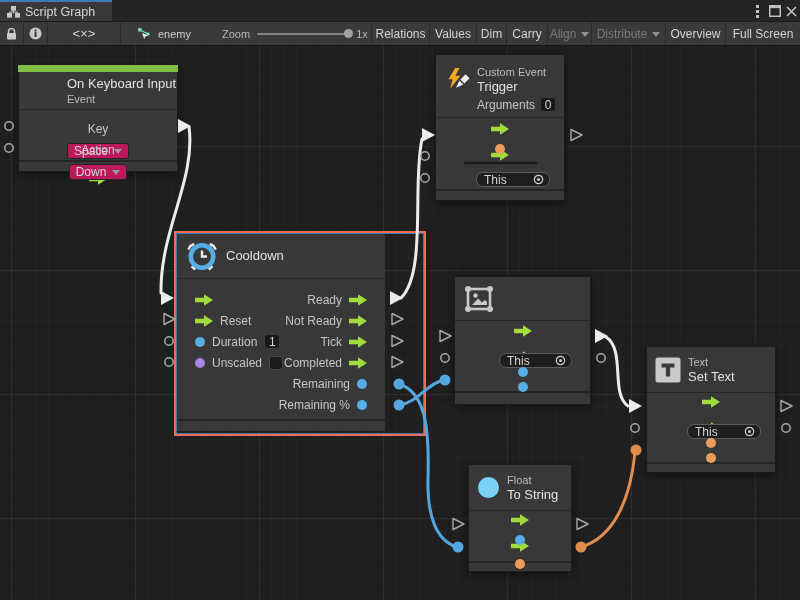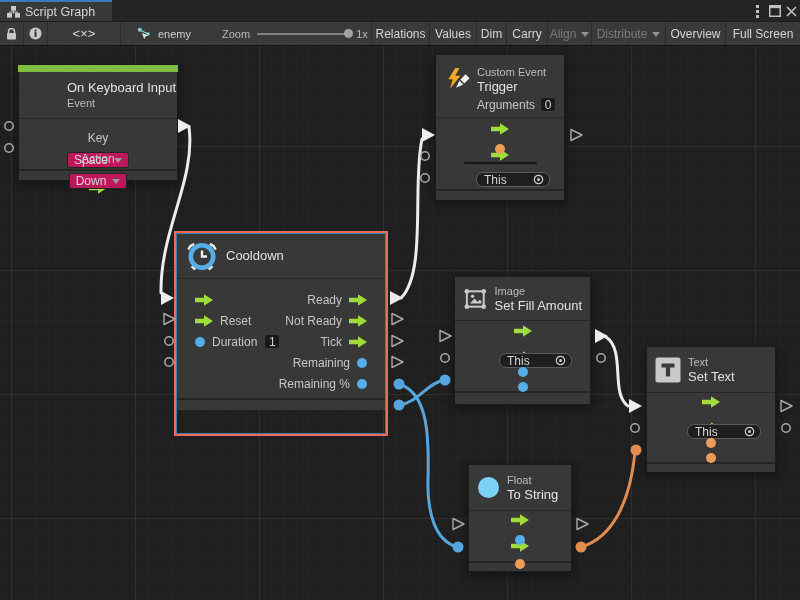--- a/index.html
+++ b/index.html
@@ -181,21 +181,21 @@
       </div>
     <div class="tbtn" style="flex:1; border-right:none;align-items:center;">
         <span>Full Screen</span>
       </div>
   </div>
 
   <div class="canvas"></div>
 
   <div class="node" style="left:18px; top:65px; width:160px;">
     <div style="height:7px; background:var(--event-green); margin:-1px -1px 0;"></div>
-    <div class="node-header" style="height:47px;padding-left:41px;">
+    <div class="node-header" style="height:38px;padding-left:41px;">
       <svg width="30" height="27" viewBox="0 0 30 27">
         <g stroke="var(--event-green)" stroke-width="1.8" fill="none" stroke-linecap="round">
           <path d="M11.5 6.2 a5.3 5.3 0 0 1 7 0"></path>
           <path d="M13.3 8.6 a2.8 2.8 0 0 1 3.4 0"></path>
         </g>
         <rect x="4" y="10.5" width="22" height="14.5" rx="1.5" fill="#efefef"></rect>
         <g fill="#333">
           <rect x="6" y="12.8" width="2.6" height="2.4"></rect>
             <rect x="10" y="12.8" width="2.6" height="2.4"></rect>
             <rect x="14" y="12.8" width="2.6" height="2.4"></rect>
@@ -291,21 +291,21 @@
           <svg width="11" height="11" viewBox="0 0 11 11">
             <circle cx="5.5" cy="5.5" r="4.2" fill="none" stroke="#cdcdcd" stroke-width="1.2"></circle>
             <circle cx="5.5" cy="5.5" r="1.5" fill="#cdcdcd"></circle>
           </svg>
         </span>
       </div>
     </div>
     <div class="node-footer"></div>
   </div>
 
-  <div class="selwrap" style="left:174px; top:231px; width:214px; height:205px;">
+  <div class="selwrap" style="left:174px; top:231px; width:252px; height:205px;">
     <div class="selinner"></div>
     <div class="node" style="left:1px; top:1px; width:208px;">
       <div class="node-header" style="height:45px;">
         <svg width="34" height="32" viewBox="0 0 34 32">
           <g stroke="#e8e8e8" stroke-width="2.6" fill="none" stroke-linecap="round">
             <path d="M8.2 4.4 a7 7 0 0 0 -4.4 4.2"></path>
             <path d="M25.8 4.4 a7 7 0 0 1 4.4 4.2"></path>
           </g>
           <rect x="6.8" y="24.5" width="5" height="5" fill="#e8e8e8" transform="rotate(45 9.3 27)"></rect>
           <rect x="22.2" y="24.5" width="5" height="5" fill="#e8e8e8" transform="rotate(-45 24.7 27)"></rect>
@@ -349,20 +349,33 @@
             <span class="valuebox">1</span>
           </span>
           <span class="cd-right">
             <span class="plabel">Tick</span>
             <svg class="flow-arrow" viewBox="0 0 19 12">
                 <path d="M0 3.6 h9.5 V0 L19 6 L9.5 12 V8.4 H0 Z" fill="var(--flow-green)"></path>
               </svg>
           </span>
         </div>
         <div class="cd-row">
+          <span class="cd-left">
+            <span class="dot purple"></span>
+            <span class="plabel">Unscaled</span>
+            <span class="checkbox"></span>
+          </span>
+          <span class="cd-right">
+            <span class="plabel">Completed</span>
+            <svg class="flow-arrow" viewBox="0 0 19 12">
+                <path d="M0 3.6 h9.5 V0 L19 6 L9.5 12 V8.4 H0 Z" fill="var(--flow-green)"></path>
+              </svg>
+          </span>
+        </div>
+        <div class="cd-row">
           <span class="cd-left"></span>
           <span class="cd-right">
             <span class="plabel">Remaining</span>
             <span class="dot blue"></span>
           </span>
         </div>
         <div class="cd-row">
           <span class="cd-left"></span>
           <span class="cd-right">
             <span class="plabel">Remaining %</span>
@@ -378,24 +391,20 @@
     <div class="node-header" style="height:44px;">
       <svg width="32" height="30" viewBox="0 0 32 30">
         <rect x="5" y="5" width="22" height="20" fill="none" stroke="#c9c9c9" stroke-width="2.6"></rect>
         <circle cx="5" cy="5" r="3" fill="#c9c9c9"></circle>
           <circle cx="27" cy="5" r="3" fill="#c9c9c9"></circle>
         <circle cx="5" cy="25" r="3" fill="#c9c9c9"></circle>
           <circle cx="27" cy="25" r="3" fill="#c9c9c9"></circle>
         <circle cx="12.5" cy="11.5" r="2.2" fill="#c9c9c9"></circle>
         <path d="M9 21 L15 14.5 L19 18.5 L22 16 L24 18 V21 Z" fill="#c9c9c9"></path>
       </svg>
-      <div>
-        <div class="node-kind">Image</div>
-        <div class="node-title">Set Fill Amount</div>
-      </div>
     </div>
     <div class="node-body" style="padding:4px 0 3px;">
       <div class="prow">
         <svg class="flow-arrow" viewBox="0 0 19 12">
             <path d="M0 3.6 h9.5 V0 L19 6 L9.5 12 V8.4 H0 Z" fill="var(--flow-green)"></path>
           </svg>
         <span class="grow"></span>
         <svg class="flow-arrow" viewBox="0 0 19 12">
             <path d="M0 3.6 h9.5 V0 L19 6 L9.5 12 V8.4 H0 Z" fill="var(--flow-green)"></path>
           </svg>

